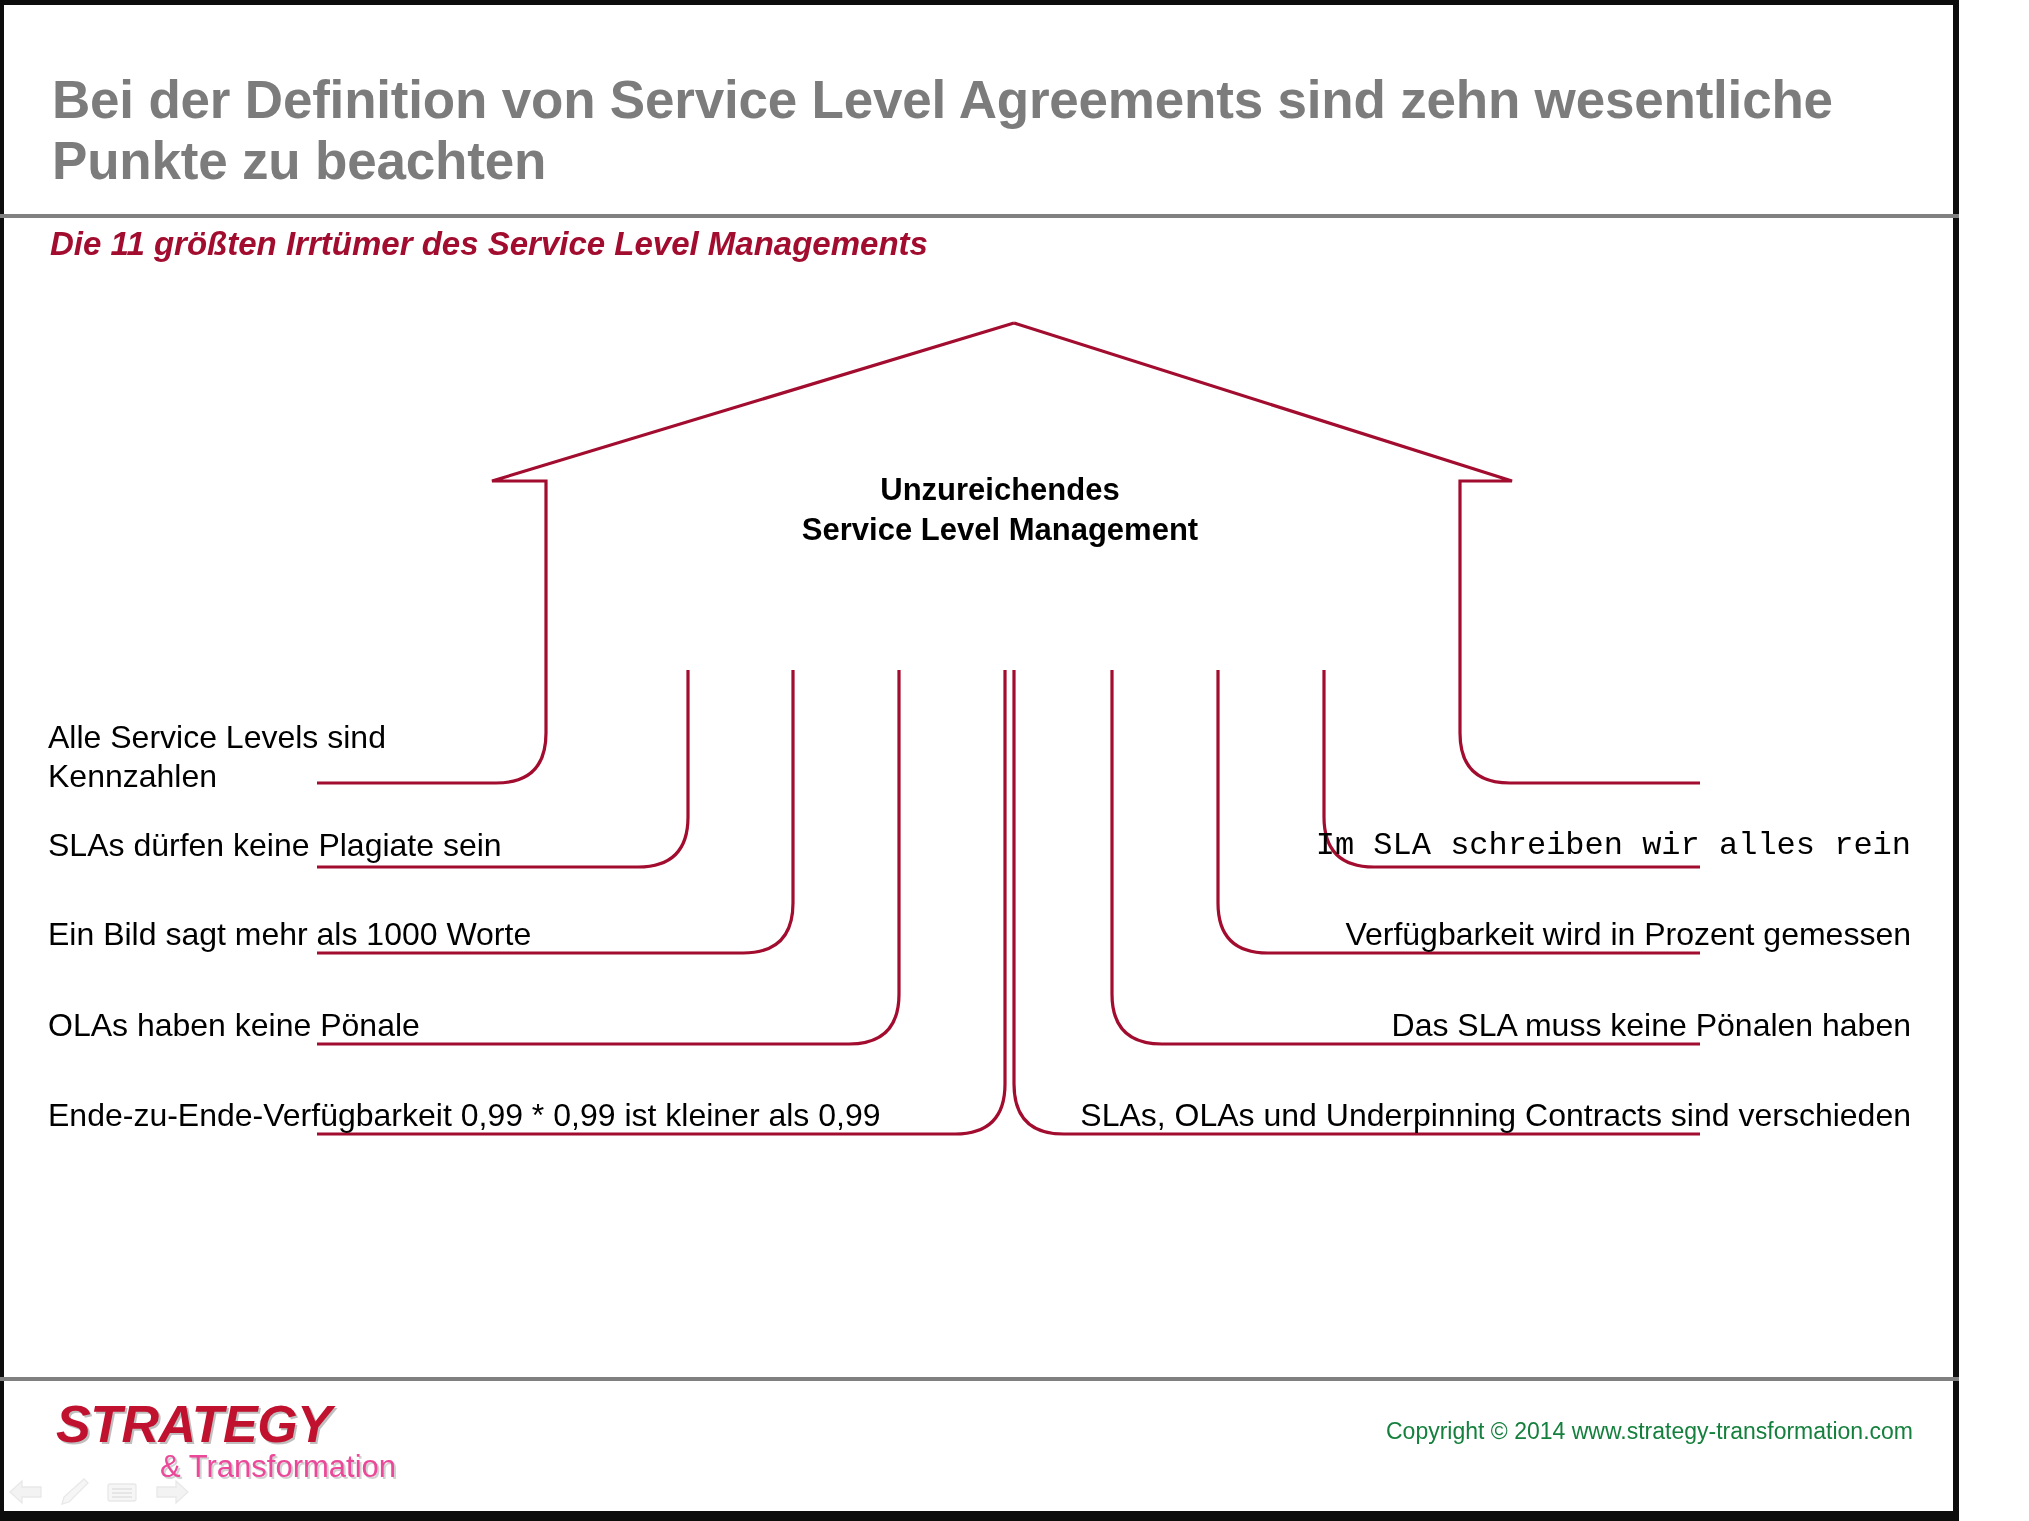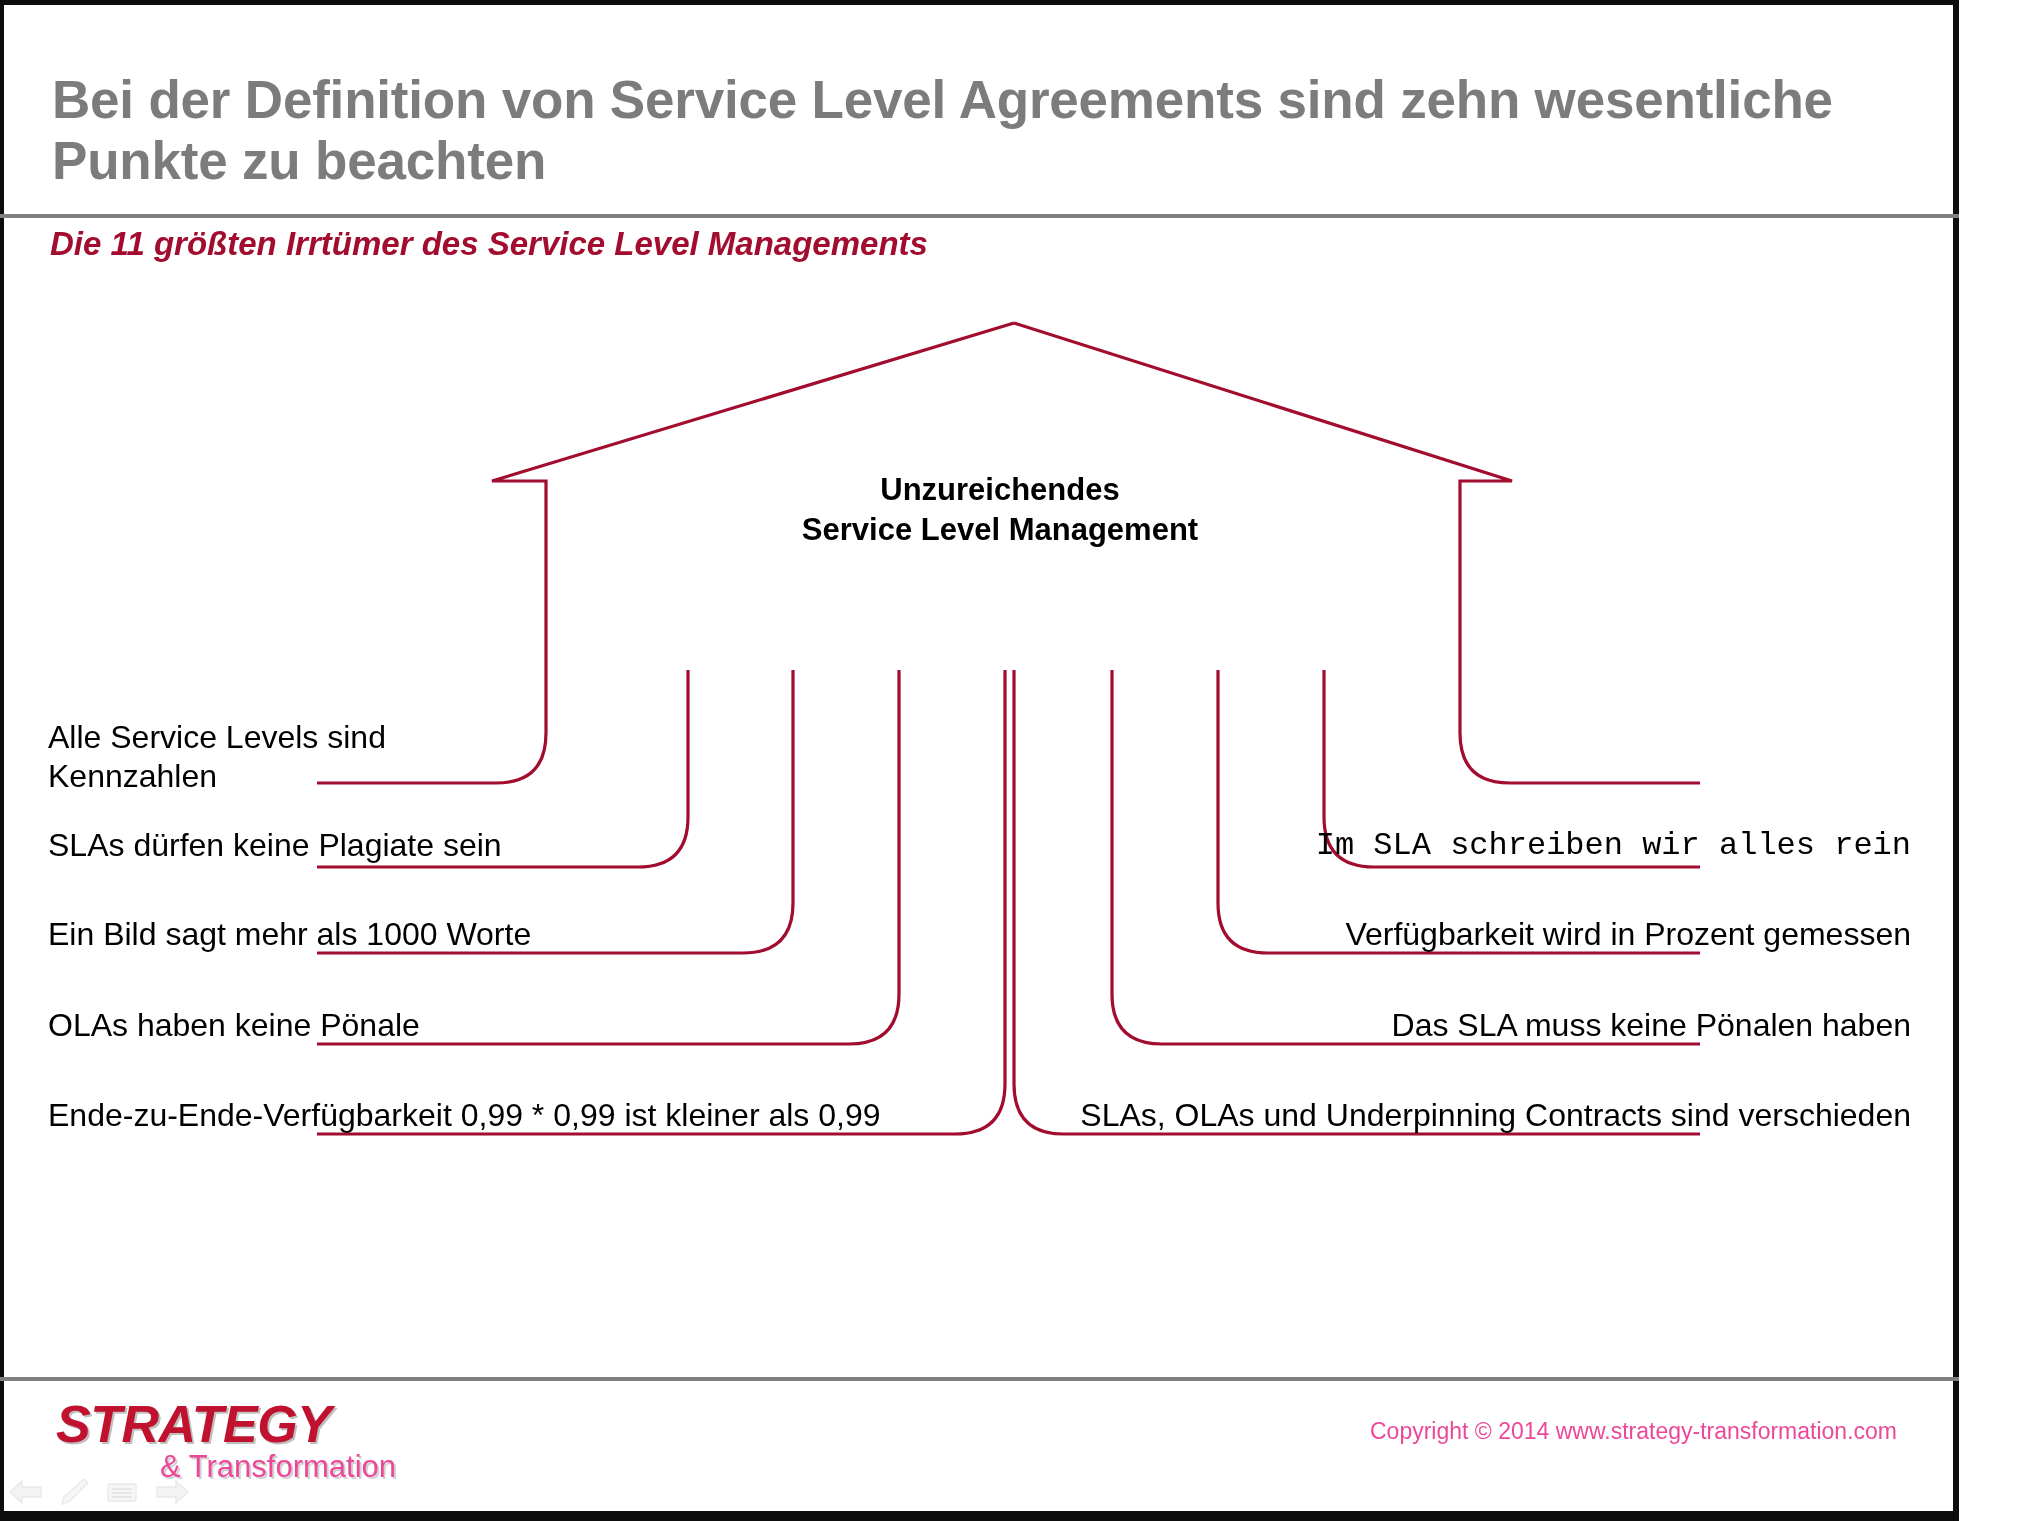--- a/index.html
+++ b/index.html
@@ -136,23 +136,23 @@
     font-size: 31px;
     font-weight: normal;
     text-align: right;
     width: 340px;
     margin-top: 1px;
     text-shadow: 2px 2px 0 rgba(0,0,0,0.18);
     line-height: 1.0;
   }
   .copyright {
     position: absolute;
-    right: 62px;
+    right: 46px;
     top: 1418px;
-    color: #ec4899;
+    color: #15803d;
     font-size: 23px;
   }
   .navbar {
     position: absolute;
     left: 8px;
     bottom: 14px;
     display: flex;
     align-items: center;
     gap: 14px;
     opacity: 0.30;

